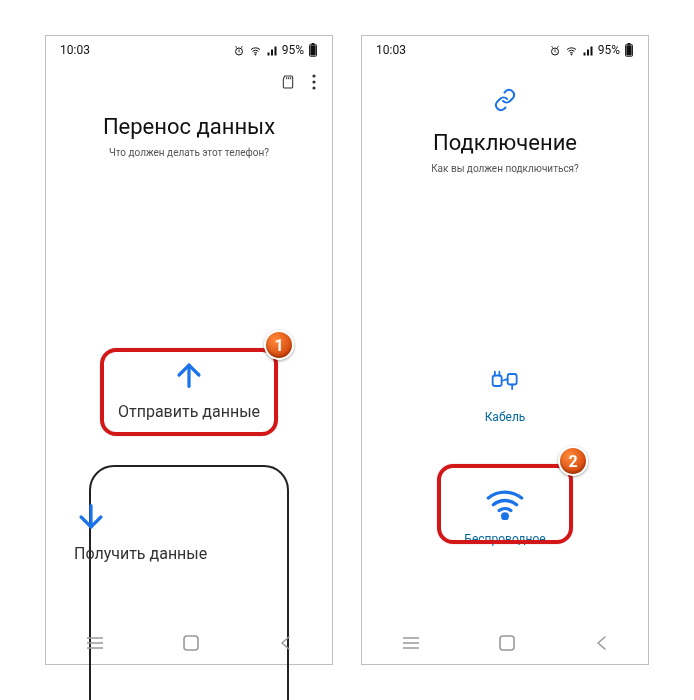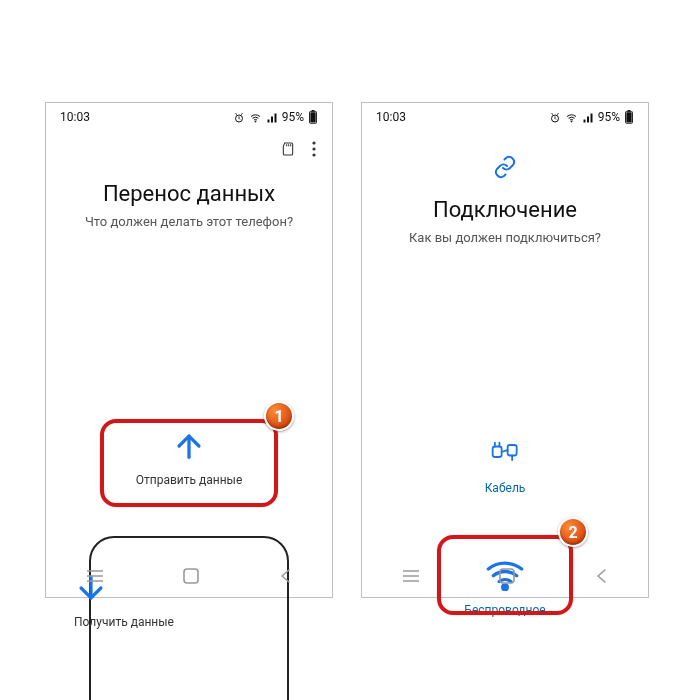--- a/index.html
+++ b/index.html
@@ -8,21 +8,21 @@
     font-family: -apple-system, "Segoe UI", Roboto, Arial, sans-serif;
     width: 694px;
     height: 700px;
     display: flex;
     justify-content: center;
     align-items: center;
     gap: 28px;
   }
   .phone {
     width: 288px;
-    height: 496px;
+    height: 630px;
     background: #fff;
     border: 1px solid #bfbfbf;
     position: relative;
     display: flex;
     flex-direction: column;
   }
   .statusbar {
     height: 28px;
     display: flex;
     justify-content: space-between;
@@ -44,21 +44,21 @@
   .title {
     text-align: center;
     margin-top: 14px;
   }
   .title h1 {
     font-size: 22px;
     font-weight: 400;
     color: #111;
   }
   .title p {
-    font-size: 13px;
+    font-size: 10px;
     color: #555;
     margin-top: 8px;
   }
   .link-icon {
     text-align: center;
     margin-top: 24px;
     color: #1a73e8;
   }
   .navbar {
     position: absolute;
@@ -77,21 +77,21 @@
     position: absolute;
     top: 200px;
     left: 50%;
     transform: translateX(-50%);
     width: 160px;
     text-align: center;
     cursor: pointer;
   }
   .send-block .icon { color: #1a73e8; }
   .send-block .lbl, .recv-block .lbl {
-    font-size: 12px;
+    font-size: 16px;
     color: #333;
     margin-top: 6px;
   }
   .recv-wrap {
     position: absolute;
     top: 300px;
     left: 50%;
     transform: translateX(-50%);
     width: 230px;
     height: 250px;

